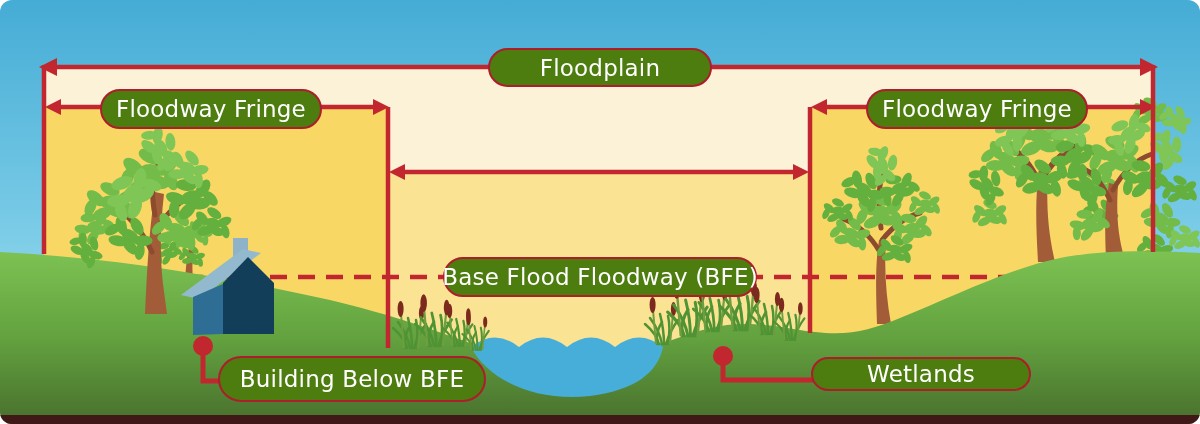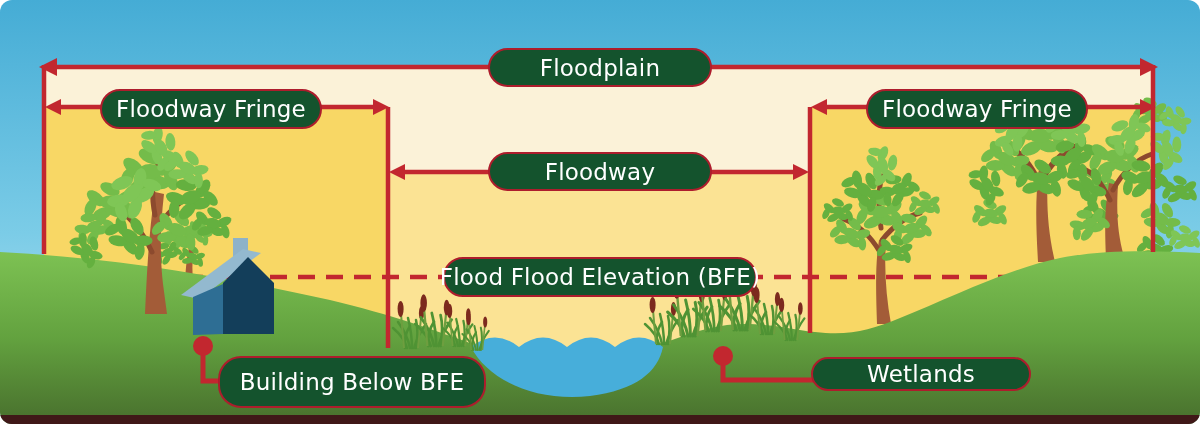--- a/index.html
+++ b/index.html
@@ -7,35 +7,35 @@
     position:relative;
     width:1200px;height:424px;
     border-radius:12px;
     overflow:hidden;
     font-family:"DejaVu Sans","Liberation Sans",sans-serif;
   }
   #scene{position:absolute;left:0;top:0;width:1200px;height:424px;display:block;}
   .pill{
     position:absolute;
     display:flex;align-items:center;justify-content:center;
-    background:#14532d;
+    background:#4d7c0f;
     border:2px solid #AD1D2C;
     box-sizing:border-box;
     color:#ffffff;
     font-size:23px;
     letter-spacing:0.2px;
     white-space:nowrap;
     text-align:center;
   }
   .pill-floodplain{left:488px;top:48px;width:224px;height:39px;border-radius:20px;}
   .pill-fringe-left{left:100px;top:89px;width:222px;height:40px;border-radius:20px;}
   .pill-fringe-right{left:866px;top:89px;width:222px;height:40px;border-radius:20px;}
   .pill-floodway{left:488px;top:152px;width:224px;height:39px;border-radius:20px;}
   .pill-bfe{left:443px;top:257px;width:314px;height:40px;border-radius:20px;}
-  .pill-building{left:218px;top:356px;width:268px;height:52px;border-radius:23px;}
+  .pill-building{left:218px;top:356px;width:268px;height:46px;border-radius:23px;}
   .pill-wetlands{left:811px;top:357px;width:220px;height:34px;border-radius:21px;}
 </style>
 </head>
 <body>
 
 <div id="stage">
 
 <svg id="scene" viewBox="0 0 1200 424">
   <defs>
     <linearGradient id="skyGrad" x1="0" y1="0" x2="0" y2="1">
@@ -273,18 +273,17 @@
     <path d="M723,356 L723,380 L814,380" fill="none" stroke="#C2272F" stroke-width="5"></path>
     <circle cx="723" cy="356" r="10" fill="#C2272F"></circle>
   </g>
 
   <rect x="0" y="415" width="1200" height="9" fill="#401818"></rect>
 </svg>
 
 <div class="pill pill-floodplain">Floodplain</div>
 <div class="pill pill-fringe-left">Floodway Fringe</div>
 <div class="pill pill-fringe-right">Floodway Fringe</div>
-<div class="pill pill-floodway">Floodway</div>
-<div class="pill pill-bfe">Flood Flood Elevation (BFE)</div>
+<div class="pill pill-bfe">Base Flood Floodway (BFE)</div>
 <div class="pill pill-building">Building Below BFE</div>
 <div class="pill pill-wetlands">Wetlands</div>
 
 </div>
 
 </body></html>

